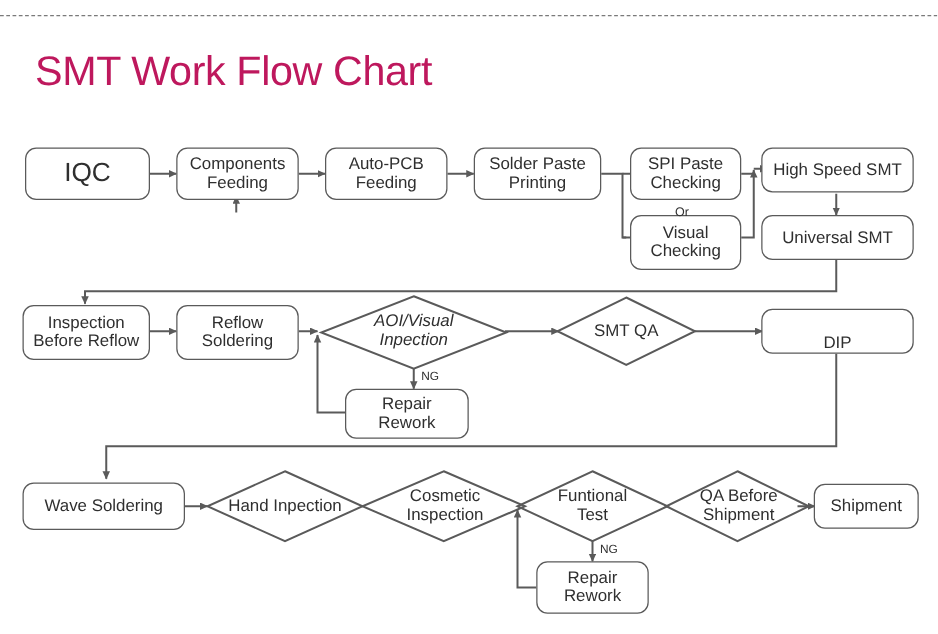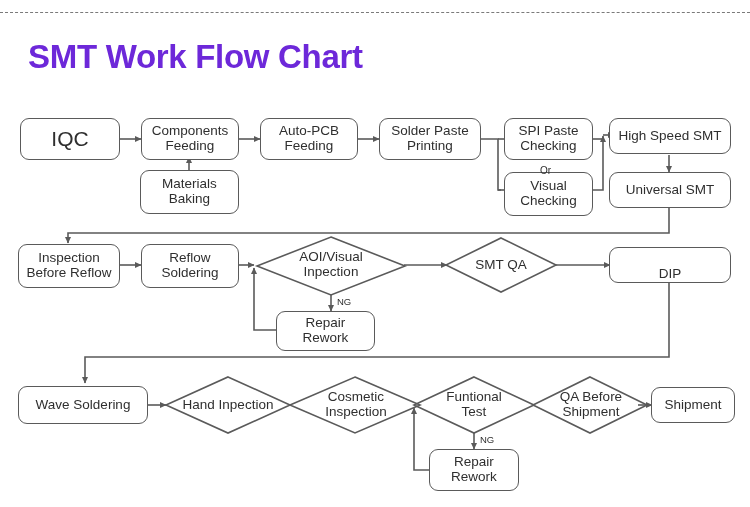--- a/index.html
+++ b/index.html
@@ -23,22 +23,22 @@
     top: 12px;
     width: 750px;
     height: 0;
     border-top: 1px dashed #7a7a7a;
   }
   .chart-title {
     position: absolute;
     left: 28px;
     top: 38px;
     font-size: 33px;
-    font-weight: bold;
-    color: #6d28d9;
+    font-weight: normal;
+    color: #be185d;
     letter-spacing: -0.3px;
     white-space: nowrap;
   }
   #svg-layer {
     position: absolute;
     left: 0;
     top: 0;
     width: 750px;
     height: 507px;
   }
@@ -183,36 +183,32 @@
   </div>
 
   <div class="node box" style="left:609px;top:118px;width:122px;height:36px;">
     <span>High Speed SMT</span>
   </div>
 
   <div class="node box" style="left:609px;top:172px;width:122px;height:36px;">
     <span>Universal SMT</span>
   </div>
 
-  <div class="node box" style="left:140px;top:170px;width:99px;height:44px;white-space:pre-line;">
-    <span>Materials
-Baking</span>
-  </div>
 
   <div class="node box" style="left:18px;top:244px;width:102px;height:44px;white-space:pre-line;">
     <span>Inspection
 Before Reflow</span>
   </div>
 
   <div class="node box" style="left:141px;top:244px;width:98px;height:44px;white-space:pre-line;">
     <span>Reflow
 Soldering</span>
   </div>
 
-  <div class="node diamond" style="left:272px;top:243px;width:118px;height:44px;white-space:pre-line;">
+  <div class="node diamond" style="left:272px;top:243px;width:118px;height:44px;white-space:pre-line;font-style:italic;">
     <span>AOI/Visual
 Inpection</span>
   </div>
 
   <div class="edge-label" style="left:337px;top:296px;">NG</div>
 
   <div class="node diamond" style="left:461px;top:255px;width:80px;height:20px;">
     <span>SMT QA</span>
   </div>
 

